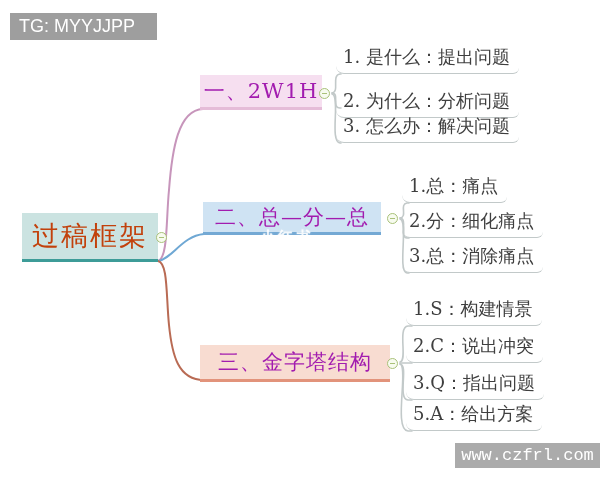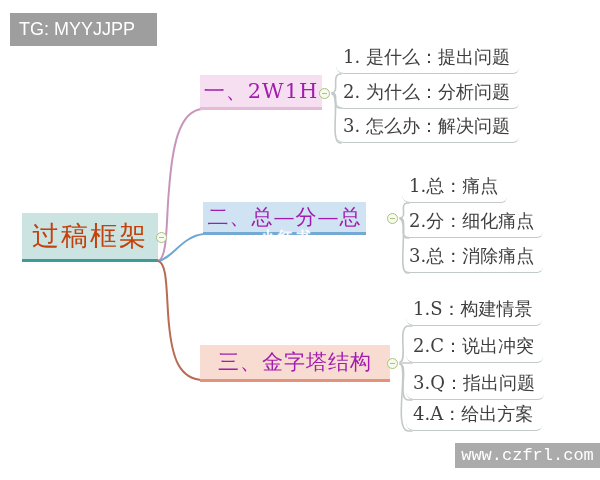--- a/index.html
+++ b/index.html
@@ -6,30 +6,30 @@
   #canvas{
     position:relative;width:600px;height:480px;background:#ffffff;overflow:hidden;
     font-family:"DejaVu Serif","Liberation Serif",serif;color:#3f3f3f;
   }
   svg.connectors{position:absolute;left:0;top:0;z-index:1;}
   .badge{
     position:absolute;z-index:5;color:#fff;
     font-family:"Liberation Sans","DejaVu Sans",sans-serif;
     display:flex;align-items:center;
   }
-  #tg-badge{left:10px;top:13px;width:138px;height:33px;background:#9e9e9e;font-size:18px;padding-left:9px;text-align:center;}
+  #tg-badge{left:10px;top:13px;width:138px;height:27px;background:#9e9e9e;font-size:18px;padding-left:9px;text-align:center;}
   #site-badge{left:455px;top:443px;width:145px;height:25px;background:#ababab;font-size:17px;justify-content:center;font-family:Liberation Mono, monospace;}
   .topic{position:absolute;z-index:3;display:flex;align-items:center;justify-content:center;box-sizing:border-box;}
   #root-node{
     left:22px;top:213px;width:136px;height:49px;background:#cbe3e1;
     border-bottom:3px solid #3d9c98;font-size:27px;letter-spacing:2px;color:#c2410c;
   }
   .branch{font-size:21px;letter-spacing:1px;color:#a21caf;}
   #branch-1{left:200px;top:75px;width:122px;height:35px;background:#f6dff0;border-bottom:3px solid #e5bcd8;}
-  #branch-2{left:203px;top:202px;width:163px;height:33px;background:#cfe3f3;border-bottom:3px solid #74a9d4;}
+  #branch-2{left:203px;top:202px;width:178px;height:33px;background:#cfe3f3;border-bottom:3px solid #74a9d4;}
   #branch-3{left:200px;top:345px;width:190px;height:37px;background:#f8dcd1;border-bottom:3px solid #e2937b;}
   .collapse{
     position:absolute;z-index:4;width:11px;height:11px;border-radius:50%;
     border:1.3px solid #a9c179;background:#f7fbef;box-sizing:border-box;
   }
   .collapse::after{
     content:"";position:absolute;left:1.8px;right:1.8px;top:50%;margin-top:-0.7px;
     height:1.4px;background:#a9c179;
   }
   #collapse-root{left:156px;top:232px;}
@@ -38,21 +38,21 @@
   #collapse-b3{left:387px;top:358px;}
   .child{
     position:absolute;z-index:3;display:inline-block;box-sizing:border-box;height:30px;
     line-height:26px;font-size:18px;white-space:nowrap;color:#3f3f3f;
     border-bottom:1.6px solid #c2c9c9;border-bottom-left-radius:8px;border-bottom-right-radius:6px;
     padding:0 9px 2px 7px;background:transparent;
   }
   .g1{left:336px;}
   .g2{left:402px;}
   .g3{left:406px;}
-  #c1-1{top:44px;}  #c1-2{top:79px;text-align:center;}  #c1-3{top:113px;}
+  #c1-1{top:44px;}  #c1-2{top:88px;text-align:center;}  #c1-3{top:113px;}
   #c2-1{top:173px;} #c2-2{top:208px;} #c2-3{top:243px;}
   #c3-1{top:296px;} #c3-2{top:333px;} #c3-3{top:370px;} #c3-4{top:401px;}
   #center-watermark{
     position:absolute;z-index:4;left:260px;top:228px;font-size:15px;font-weight:bold;
     color:rgba(255,255,255,0.85);font-family:"Liberation Sans","DejaVu Sans",sans-serif;
     letter-spacing:3px;text-shadow:0 0 2px rgba(255,255,255,0.6);
   }
 </style>
 </head>
 <body>
@@ -103,19 +103,19 @@
   <div class="child g1" id="c1-2">2. 为什么：分析问题</div>
   <div class="child g1" id="c1-3">3. 怎么办：解决问题</div>
 
   <div class="child g2" id="c2-1">1.总：痛点</div>
   <div class="child g2" id="c2-2">2.分：细化痛点</div>
   <div class="child g2" id="c2-3">3.总：消除痛点</div>
 
   <div class="child g3" id="c3-1">1.S：构建情景</div>
   <div class="child g3" id="c3-2">2.C：说出冲突</div>
   <div class="child g3" id="c3-3">3.Q：指出问题</div>
-  <div class="child g3" id="c3-4">4.A：给出方案</div>
+  <div class="child g3" id="c3-4">5.A：给出方案</div>
 
   <div id="center-watermark">小红书</div>
 
   <div class="badge" id="site-badge">www.czfrl.com</div>
 
 </div>
 
 </body></html>

